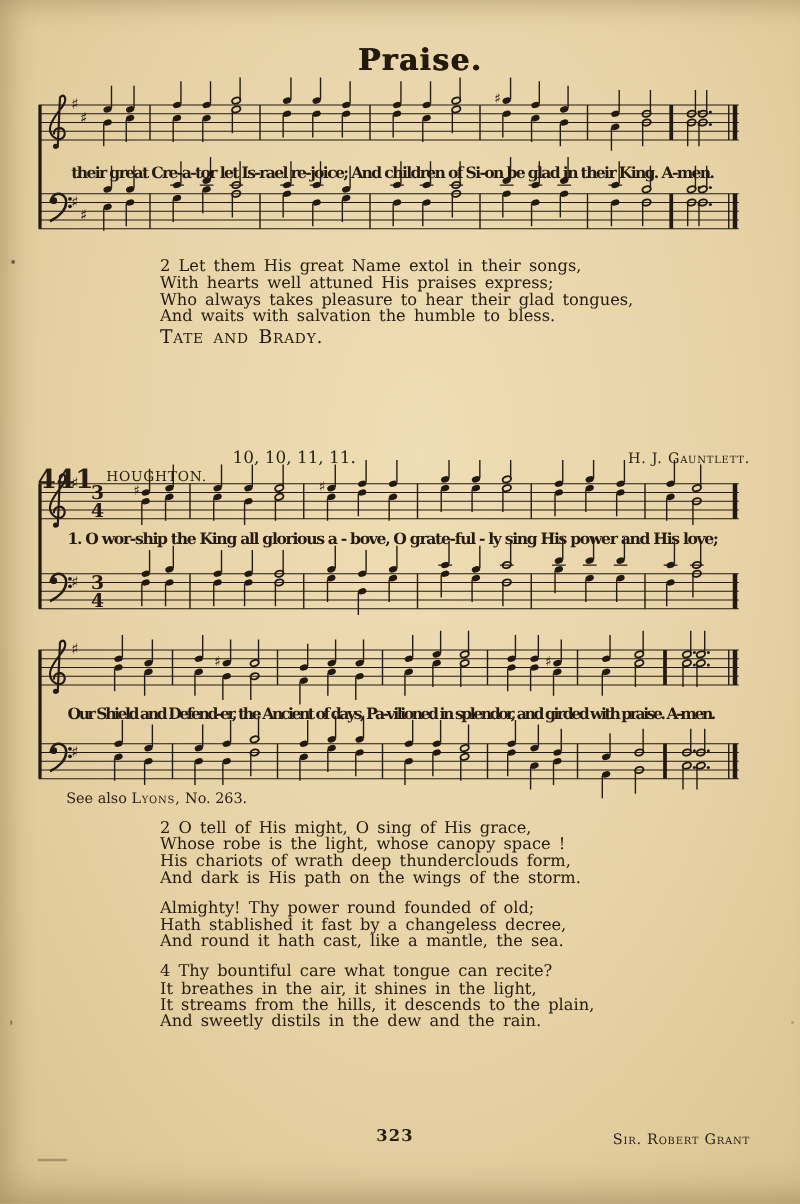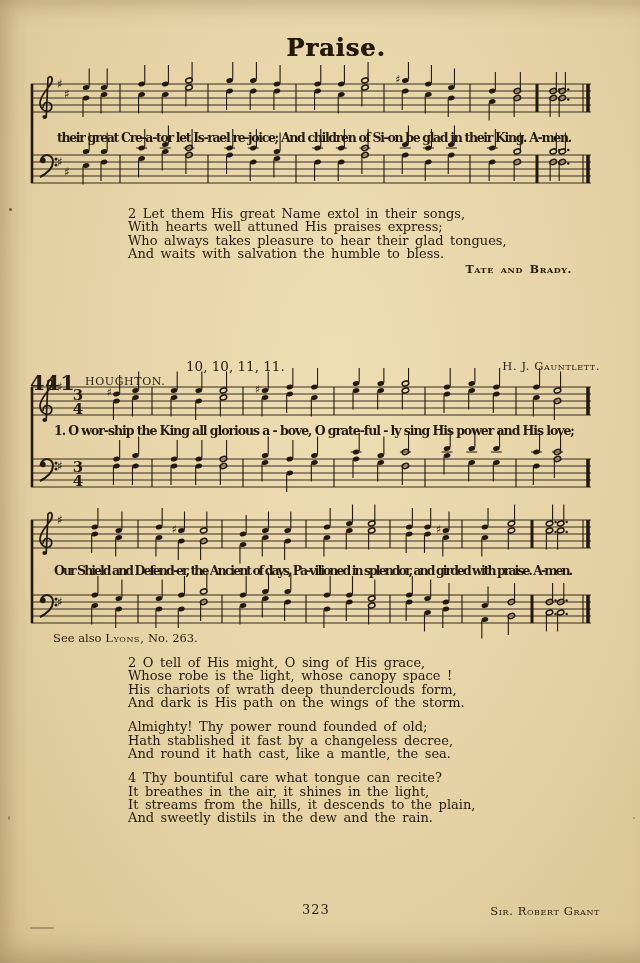--- a/index.html
+++ b/index.html
@@ -14,28 +14,28 @@
   .page-header{
     left:0;right:0;top:33px;text-align:center;
     font-size:24px;font-weight:bold;letter-spacing:1px;color:#241a0c;
     text-shadow:.6px 0 0 currentColor;
   }
   svg.music{left:0;display:block;}
   .lyric{font:bold 12.5px "DejaVu Serif",serif;fill:#241a0e;}
   .verses{width:444px;font-size:13px;line-height:13.35px;word-spacing:2.4px;color:#241a0e;}
   .vline{display:block;white-space:nowrap;}
   .verse + .verse{margin-top:11px;}
-  .attribution{display:block;margin-top:3px;text-align:right;font-variant:small-caps;font-size:11px;letter-spacing:.6px;font-weight:bold;}
+  .attribution{display:block;margin-top:3px;text-align:left;font-variant:small-caps;font-size:15px;letter-spacing:.6px;}
   .sc{font-variant:small-caps;letter-spacing:.6px;}
   .hymn-number{left:30px;top:370px;font-size:21px;font-weight:700;letter-spacing:.5px;}
   .tune-name{left:85px;top:375px;font-size:11px;font-weight:normal;letter-spacing:.6px;}
   .meter{left:186px;top:358px;font-size:13.5px;}
   .composer{right:72px;top:359px;font-size:11.5px;}
   .see-also{left:53px;top:631px;font-size:11.5px;}
-  .page-number{left:288px;top:902px;width:56px;text-align:center;font-size:13px;font-weight:400;letter-spacing:1px;}
+  .page-number{left:288px;top:902px;width:56px;text-align:center;font-size:13px;font-weight:700;letter-spacing:1px;}
   .footer-author{right:72px;top:904px;font-size:11.5px;}
   .speck{position:absolute;background:#4a3a22;border-radius:50%;}
 </style>
 </head>
 <body>
 
 <div class="page">
 
   <div class="speck" style="left:9px;top:208px;width:3px;height:3px;opacity:.75"></div>
   <div class="speck" style="left:8px;top:816px;width:2px;height:4px;opacity:.45"></div>

